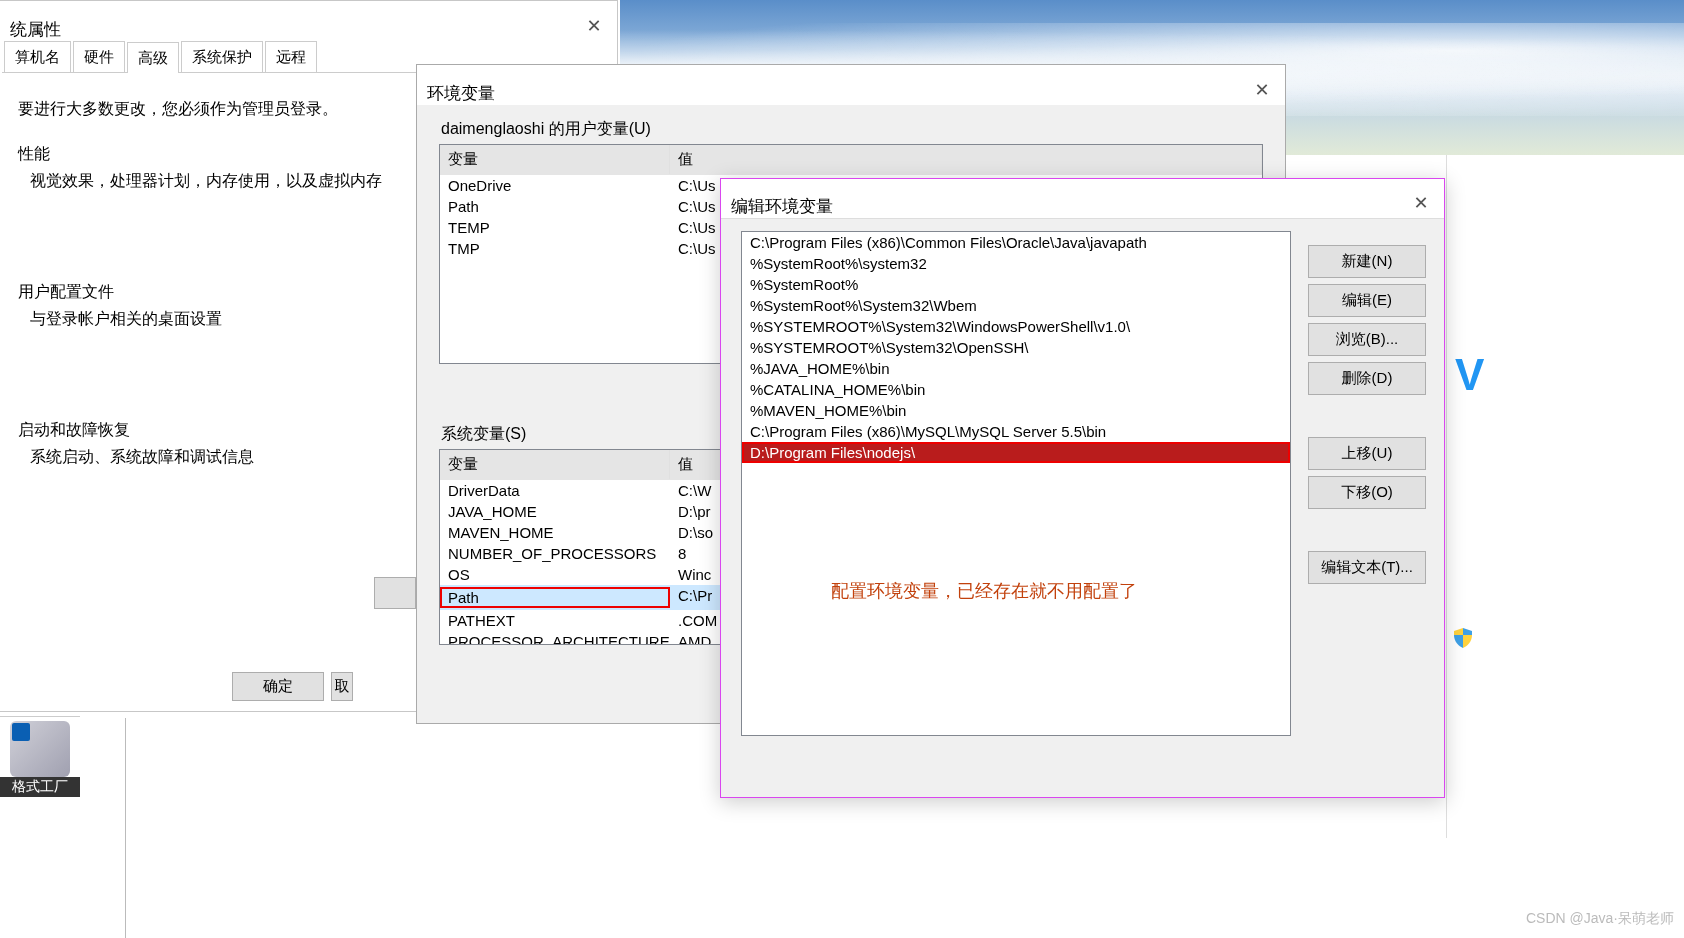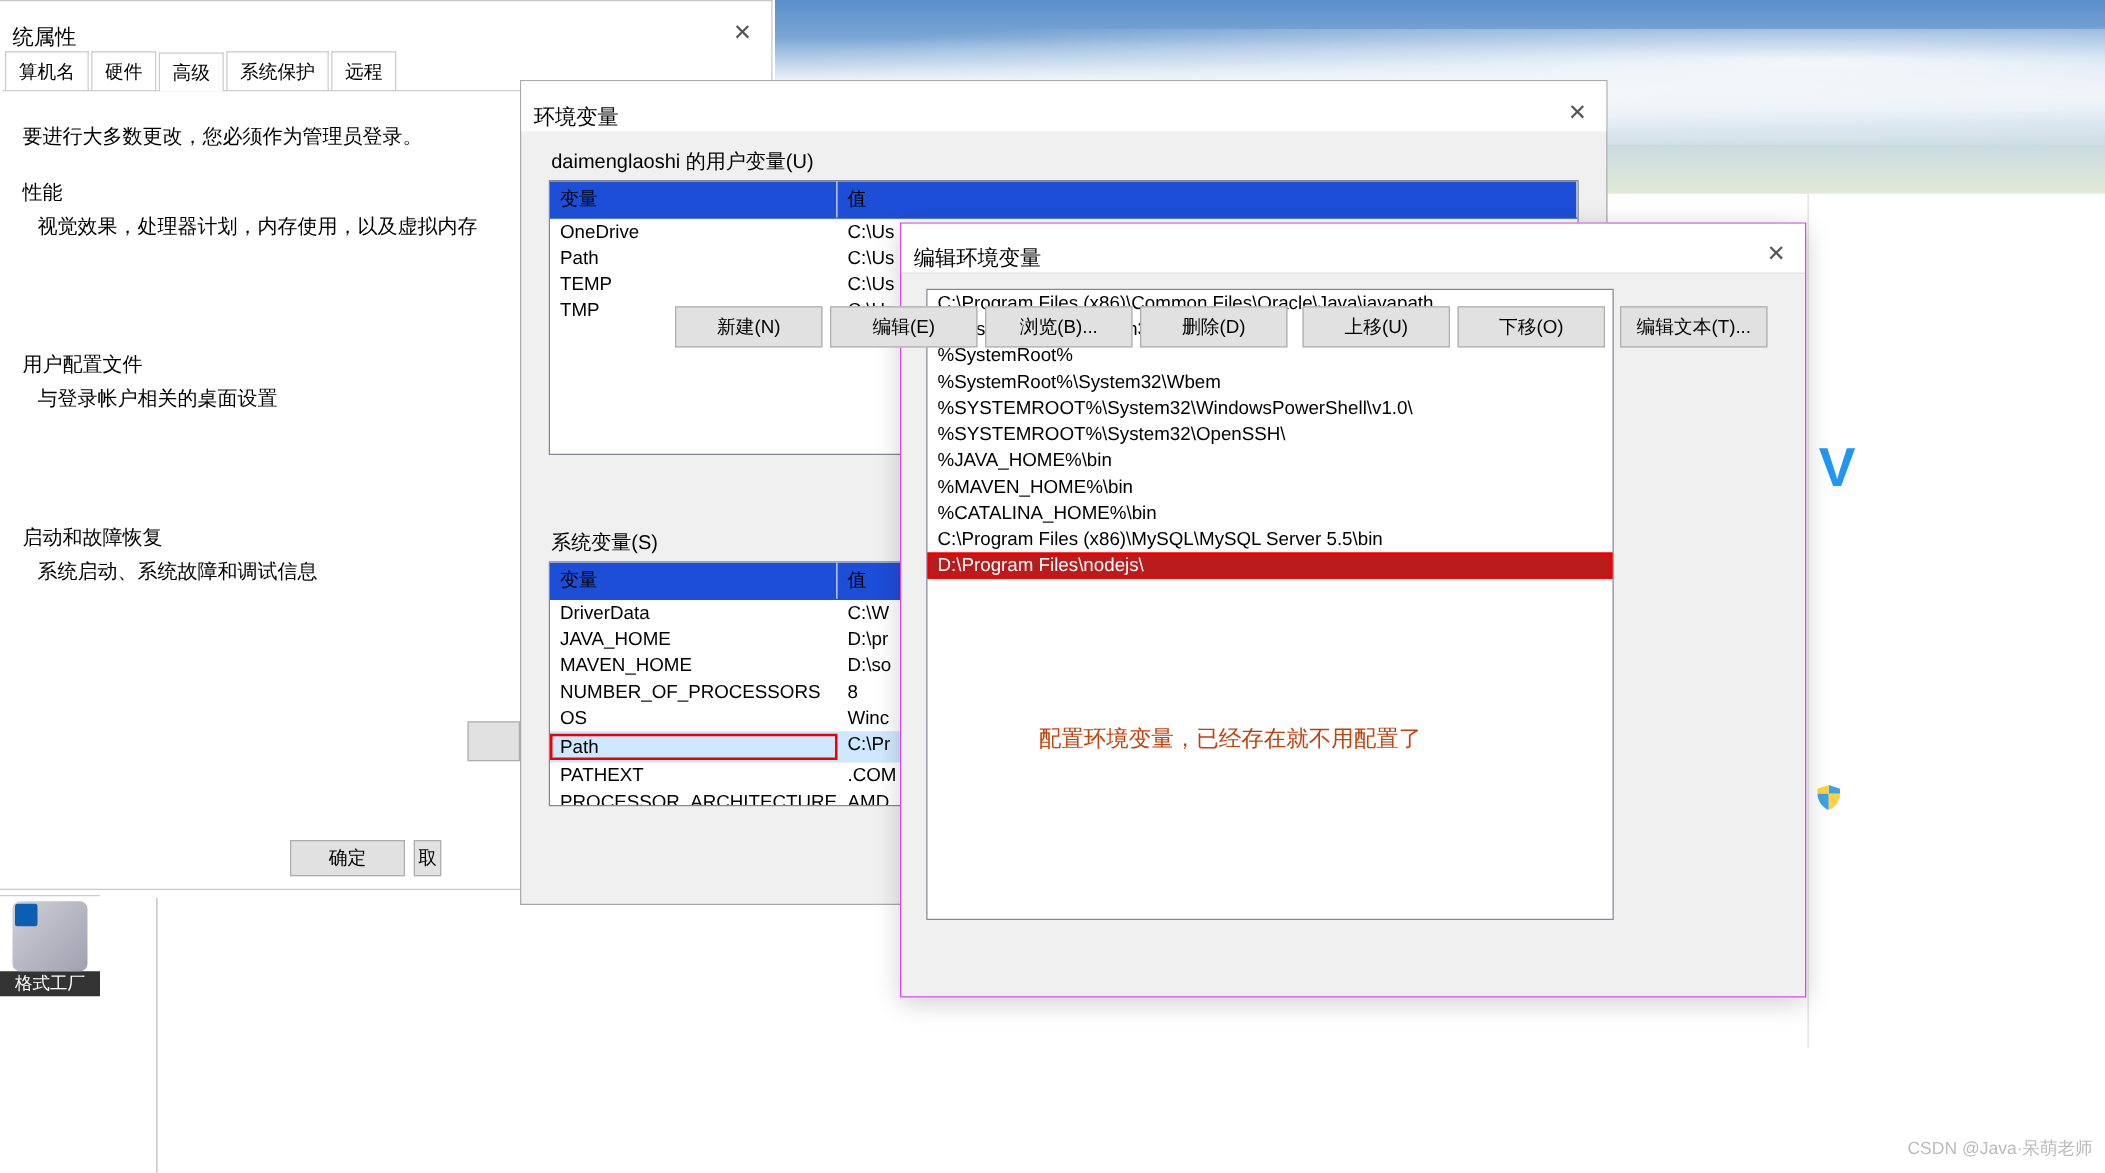--- a/index.html
+++ b/index.html
@@ -27,37 +27,37 @@
 .sec-desc{margin:6px 0 0 12px;font-size:16px}
 .btn-row{display:flex;gap:7px;position:absolute;bottom:10px;left:232px}
 .btn{background:#e1e1e1;border:1px solid #adadad;padding:4px 0;width:92px;text-align:center;cursor:pointer;font-size:15px}
 .btn.cut{overflow:hidden;white-space:nowrap}
 
 .envvar{position:absolute;left:416px;top:64px;width:870px;height:660px;background:#f0f0f0;border:1px solid #aaa}
 .envvar .win-title{background:#fff}
 .group-label{margin:14px 0 4px 24px;font-size:16px}
 .evtable{margin:0 22px;height:220px;border:1px solid #828790;background:#fff;overflow:hidden}
 .evtable.short{height:196px}
-.evhead{display:flex;background:#1d4ed8;border-bottom:1px solid transparent}
+.evhead{display:flex;background:#e5e5e5;border-bottom:1px solid transparent}
 .evhead div{padding:5px 8px;font-size:15px;border-right:1px solid #e0e0e0}
 .evhead .c1{width:230px}
 .evhead .c2{flex:1}
 .evrow{display:flex;padding:2px 0;cursor:pointer}
 .evrow div{padding:0 8px;font-size:15px;white-space:nowrap;overflow:hidden}
 .evrow .c1{width:230px}
 .evrow .c2{flex:1}
 .evrow.sel{background:#cde8ff}
 .evrow.hl .c1{border:2px solid #e00;padding:0 6px}
 
 .editenv{position:absolute;left:720px;top:178px;width:725px;height:620px;background:#f0f0f0;border:1px solid #d946ef;box-shadow:0 4px 20px rgba(0,0,0,.2)}
 .editenv .win-title{background:#fff;border-bottom:1px solid #ddd}
 .pathlist{position:absolute;left:20px;top:52px;width:550px;height:505px;border:1px solid #828790;background:#fff}
 .pathlist .pr{padding:2px 8px;font-size:15px;cursor:pointer;white-space:nowrap;overflow:hidden}
 .pathlist .pr.sel{background:#b91c1c;color:#fff;border:2px solid #e00;padding:0 6px}
-.side-btns{position:absolute;right:30px;top:66px;display:flex;flex-direction:row;gap:6px}
+.side-btns{position:absolute;right:18px;top:66px;display:flex;flex-direction:column;gap:6px}
 .side-btns .spacer{height:30px}
 .side-btns .btn{width:118px;padding:6px 0}
 .annotation{position:absolute;left:110px;top:400px;color:#c2410c;font-size:18px}
 
 .taskbar-icon{position:absolute;left:0;top:716px;width:80px;height:82px;background:#fff;border-top:1px solid #ccc}
 .taskbar-icon .icn{width:60px;height:56px;margin:4px auto 0;background:linear-gradient(135deg,#d0d0d8 0%,#a0a0b0 100%);border-radius:6px;position:relative}
 .taskbar-icon .icn::after{content:"";position:absolute;left:2px;top:2px;width:18px;height:18px;background:#0a5fb3;border-radius:2px}
 .taskbar-icon .cap{background:#333;color:#fff;font-size:14px;text-align:center;padding:1px 0}
 .panel-cut{position:absolute;left:125px;top:718px;width:10px;bottom:0;border-left:1px solid #bbb}
 </style>
@@ -184,22 +184,22 @@
     <span class="close-btn">✕</span>
   </div>
   <div class="pathlist" id="pathList">
       <div class="pr">C:\Program Files (x86)\Common Files\Oracle\Java\javapath</div>
       <div class="pr">%SystemRoot%\system32</div>
       <div class="pr">%SystemRoot%</div>
       <div class="pr">%SystemRoot%\System32\Wbem</div>
       <div class="pr">%SYSTEMROOT%\System32\WindowsPowerShell\v1.0\</div>
       <div class="pr">%SYSTEMROOT%\System32\OpenSSH\</div>
       <div class="pr">%JAVA_HOME%\bin</div>
+      <div class="pr">%CATALINA_HOME%\bin</div>
       <div class="pr">%MAVEN_HOME%\bin</div>
-      <div class="pr">%CATALINA_HOME%\bin</div>
       <div class="pr">C:\Program Files (x86)\MySQL\MySQL Server 5.5\bin</div>
       <div class="pr sel">D:\Program Files\nodejs\</div>
     </div>
   <div class="side-btns">
     <div class="btn">新建(N)</div>
     <div class="btn">编辑(E)</div>
     <div class="btn">浏览(B)...</div>
     <div class="btn">删除(D)</div>
     <div class="spacer"></div>
     <div class="btn">上移(U)</div>

